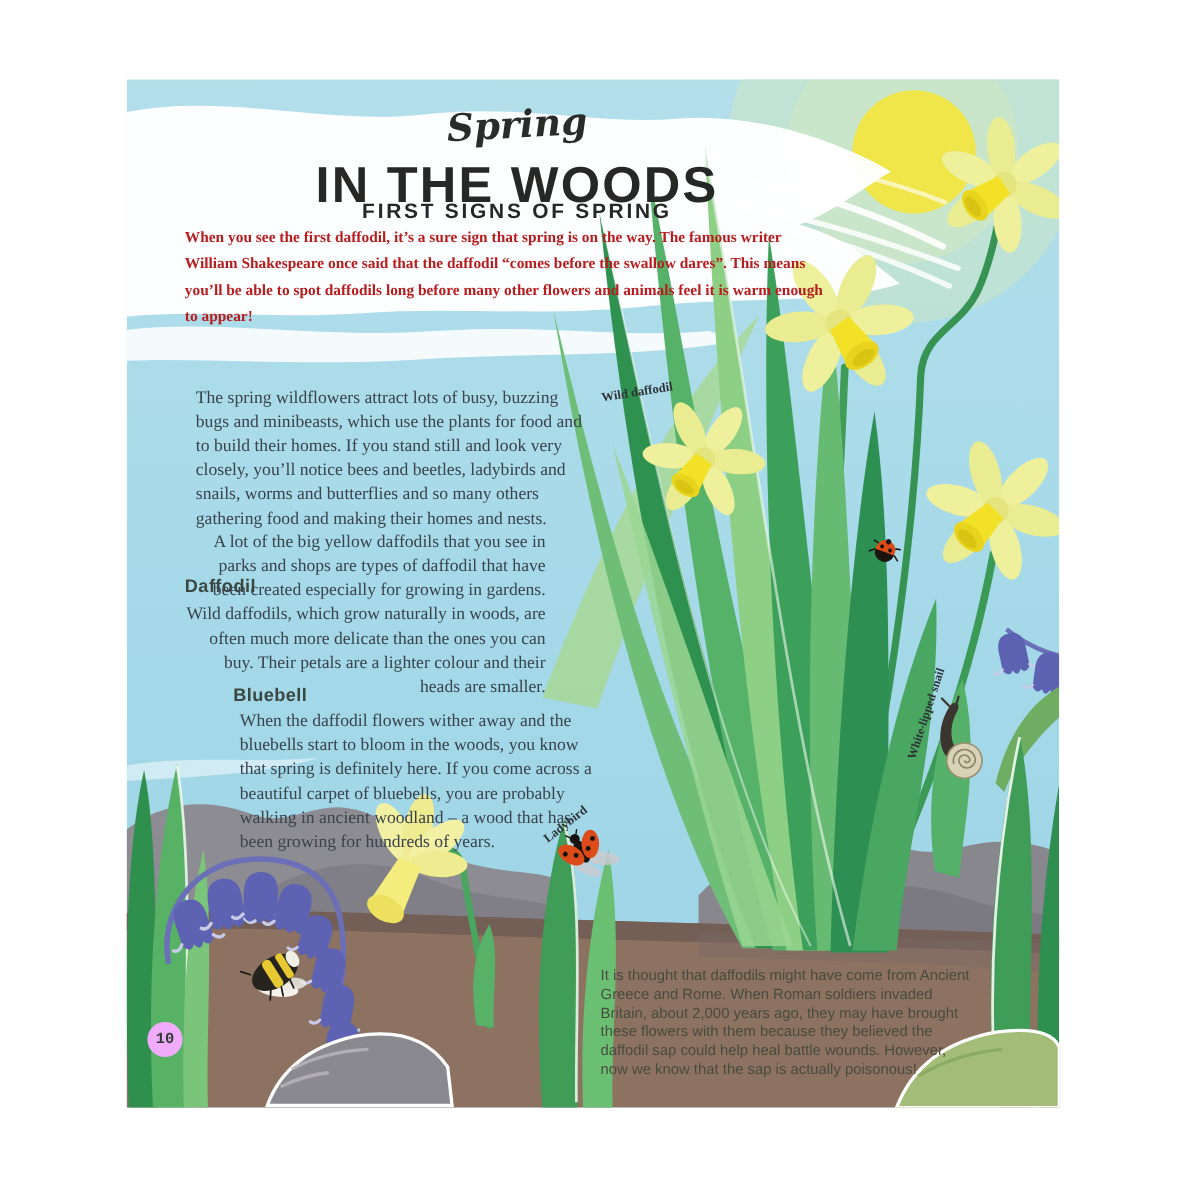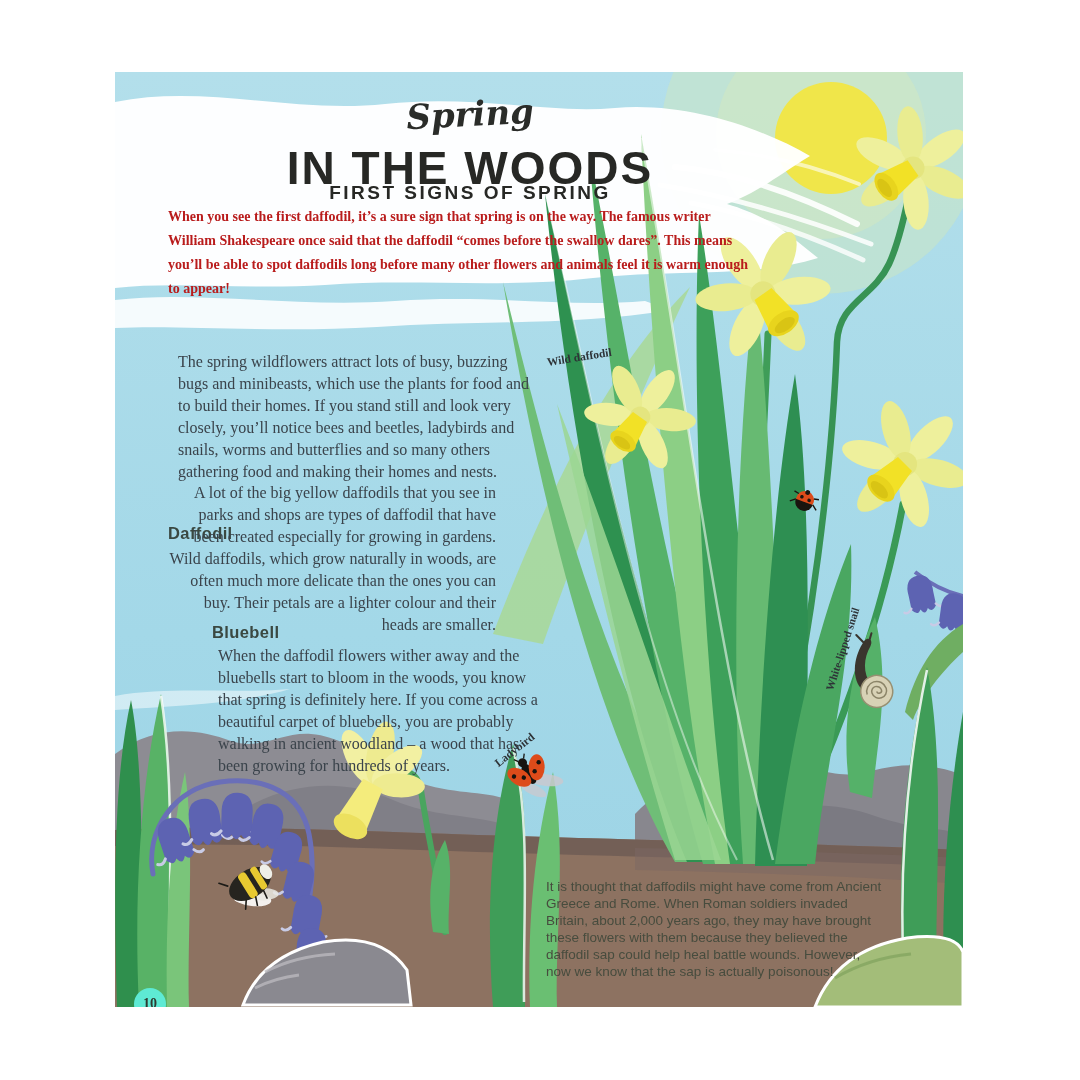--- a/index.html
+++ b/index.html
@@ -28,23 +28,23 @@
   .hBlue{left:97px;top:551px;}
   .pBlue{left:103px;top:573px;width:330px;}
   .fact{left:431px;top:806px;width:336px;
         font-family:"Liberation Sans",sans-serif;font-weight:normal;
         font-size:13.5px;line-height:17px;color:#474c3e;}
   .label{font-weight:bold;font-size:11.5px;color:#2e3337;white-space:nowrap;
          transform-origin:0 50%;}
   .lblWild{left:432px;top:284px;transform:rotate(-9deg);}
   .lblLady{left:381px;top:686px;transform:rotate(-38deg);}
   .lblSnail{left:714px;top:612px;transform:rotate(-72deg);font-size:11px;}
-  .badge{left:19px;top:916px;width:32px;height:32px;border-radius:50%;
-         background:#5eead4;display:flex;align-items:center;justify-content:center;
-         font-family:Liberation Serif, serif;font-weight:bold;
+  .badge{left:19px;top:857px;width:32px;height:32px;border-radius:50%;
+         background:#f0abfc;display:flex;align-items:center;justify-content:center;
+         font-family:Liberation Mono, monospace;font-weight:bold;
          font-size:14px;color:#2e3a30;}
 </style>
 </head>
 <body>
 
 <div id="canvas">
   <div class="page">
 
     <svg class="scene" width="848" height="935" viewBox="0 0 848 935">
       <defs>

